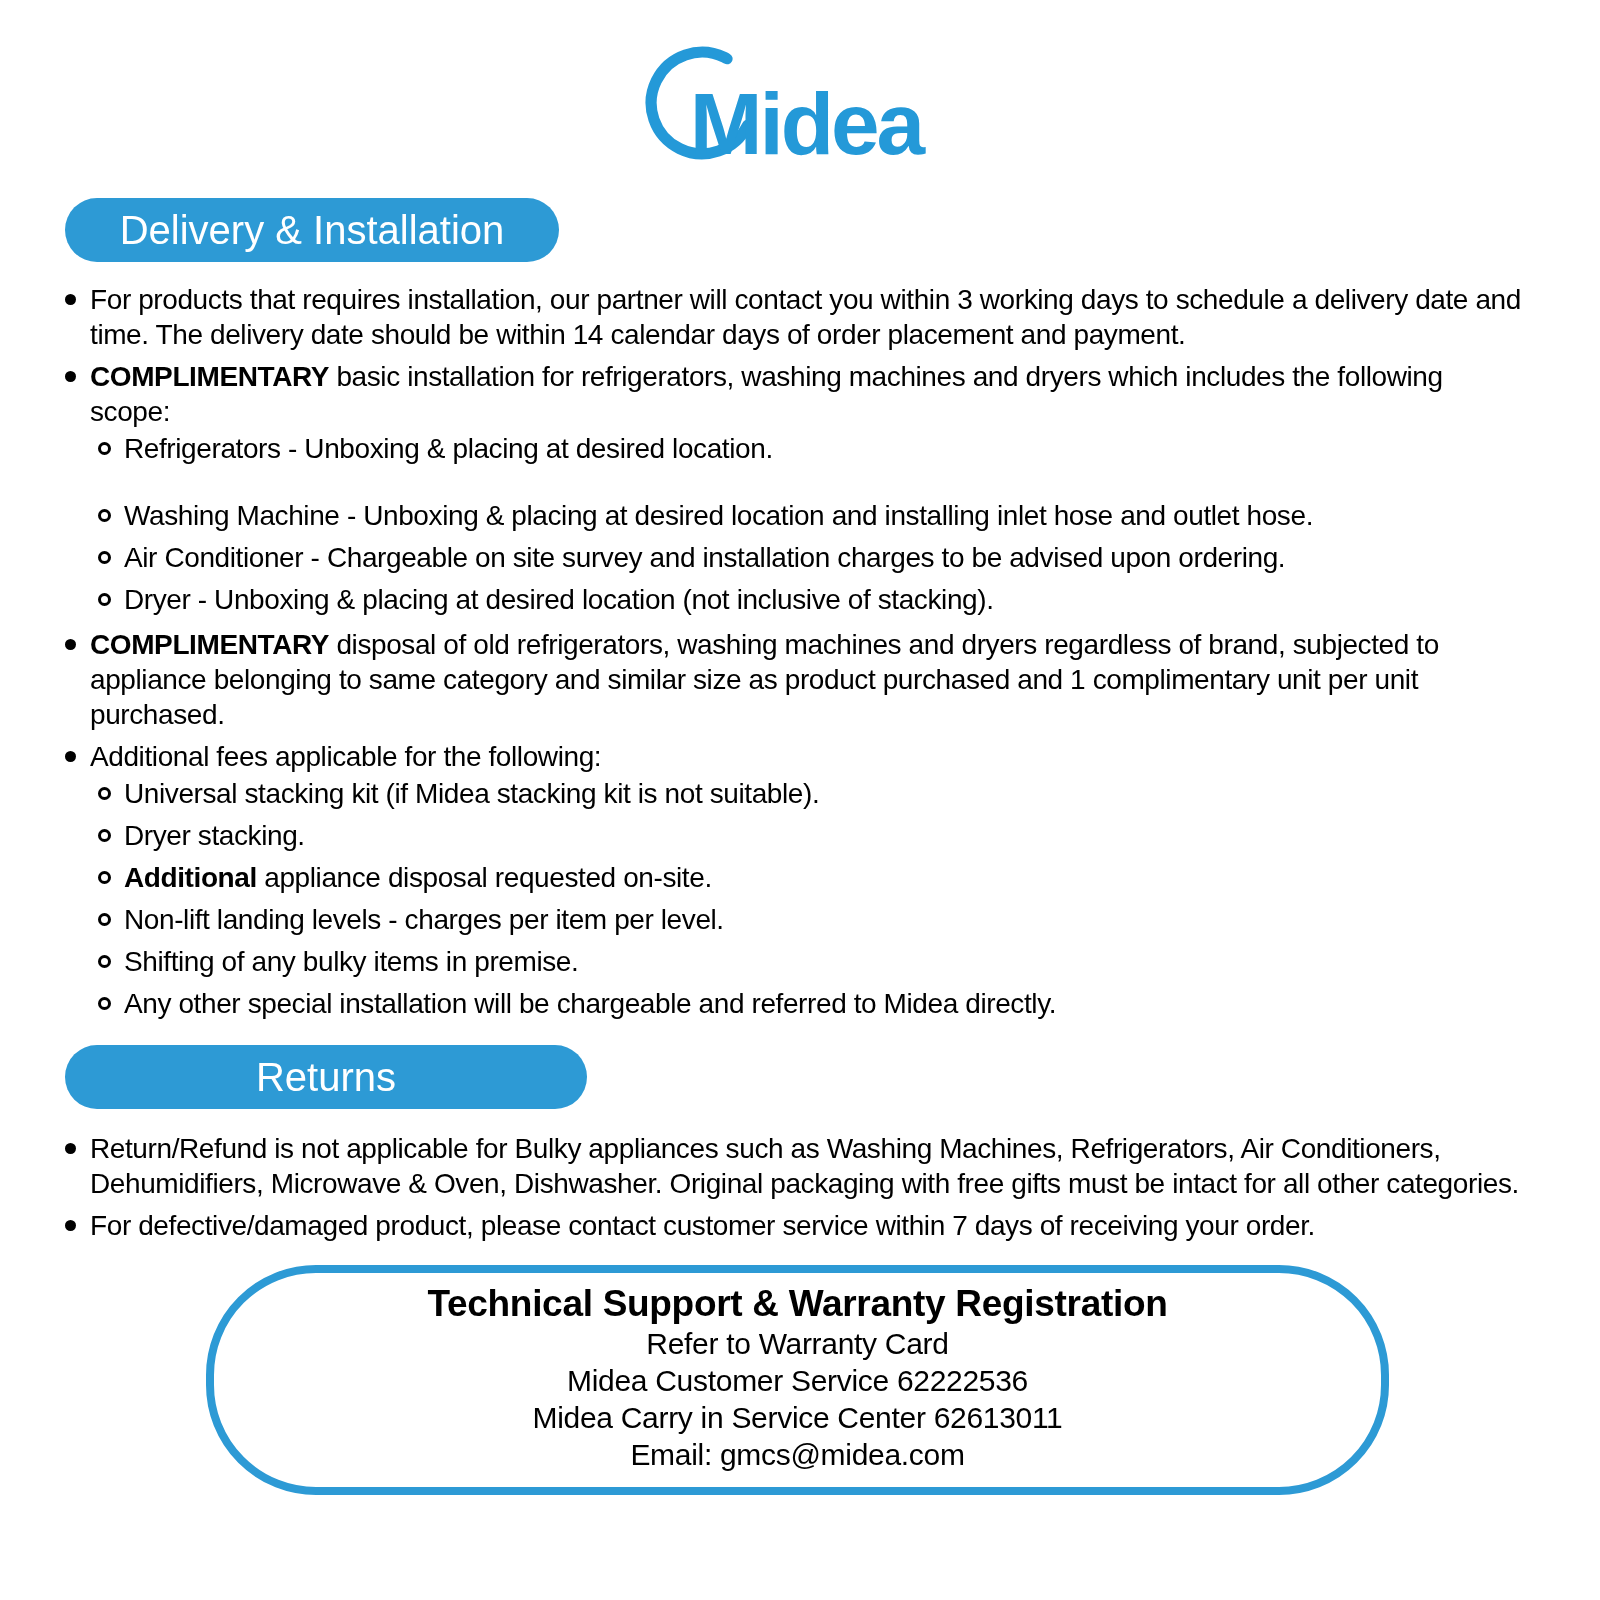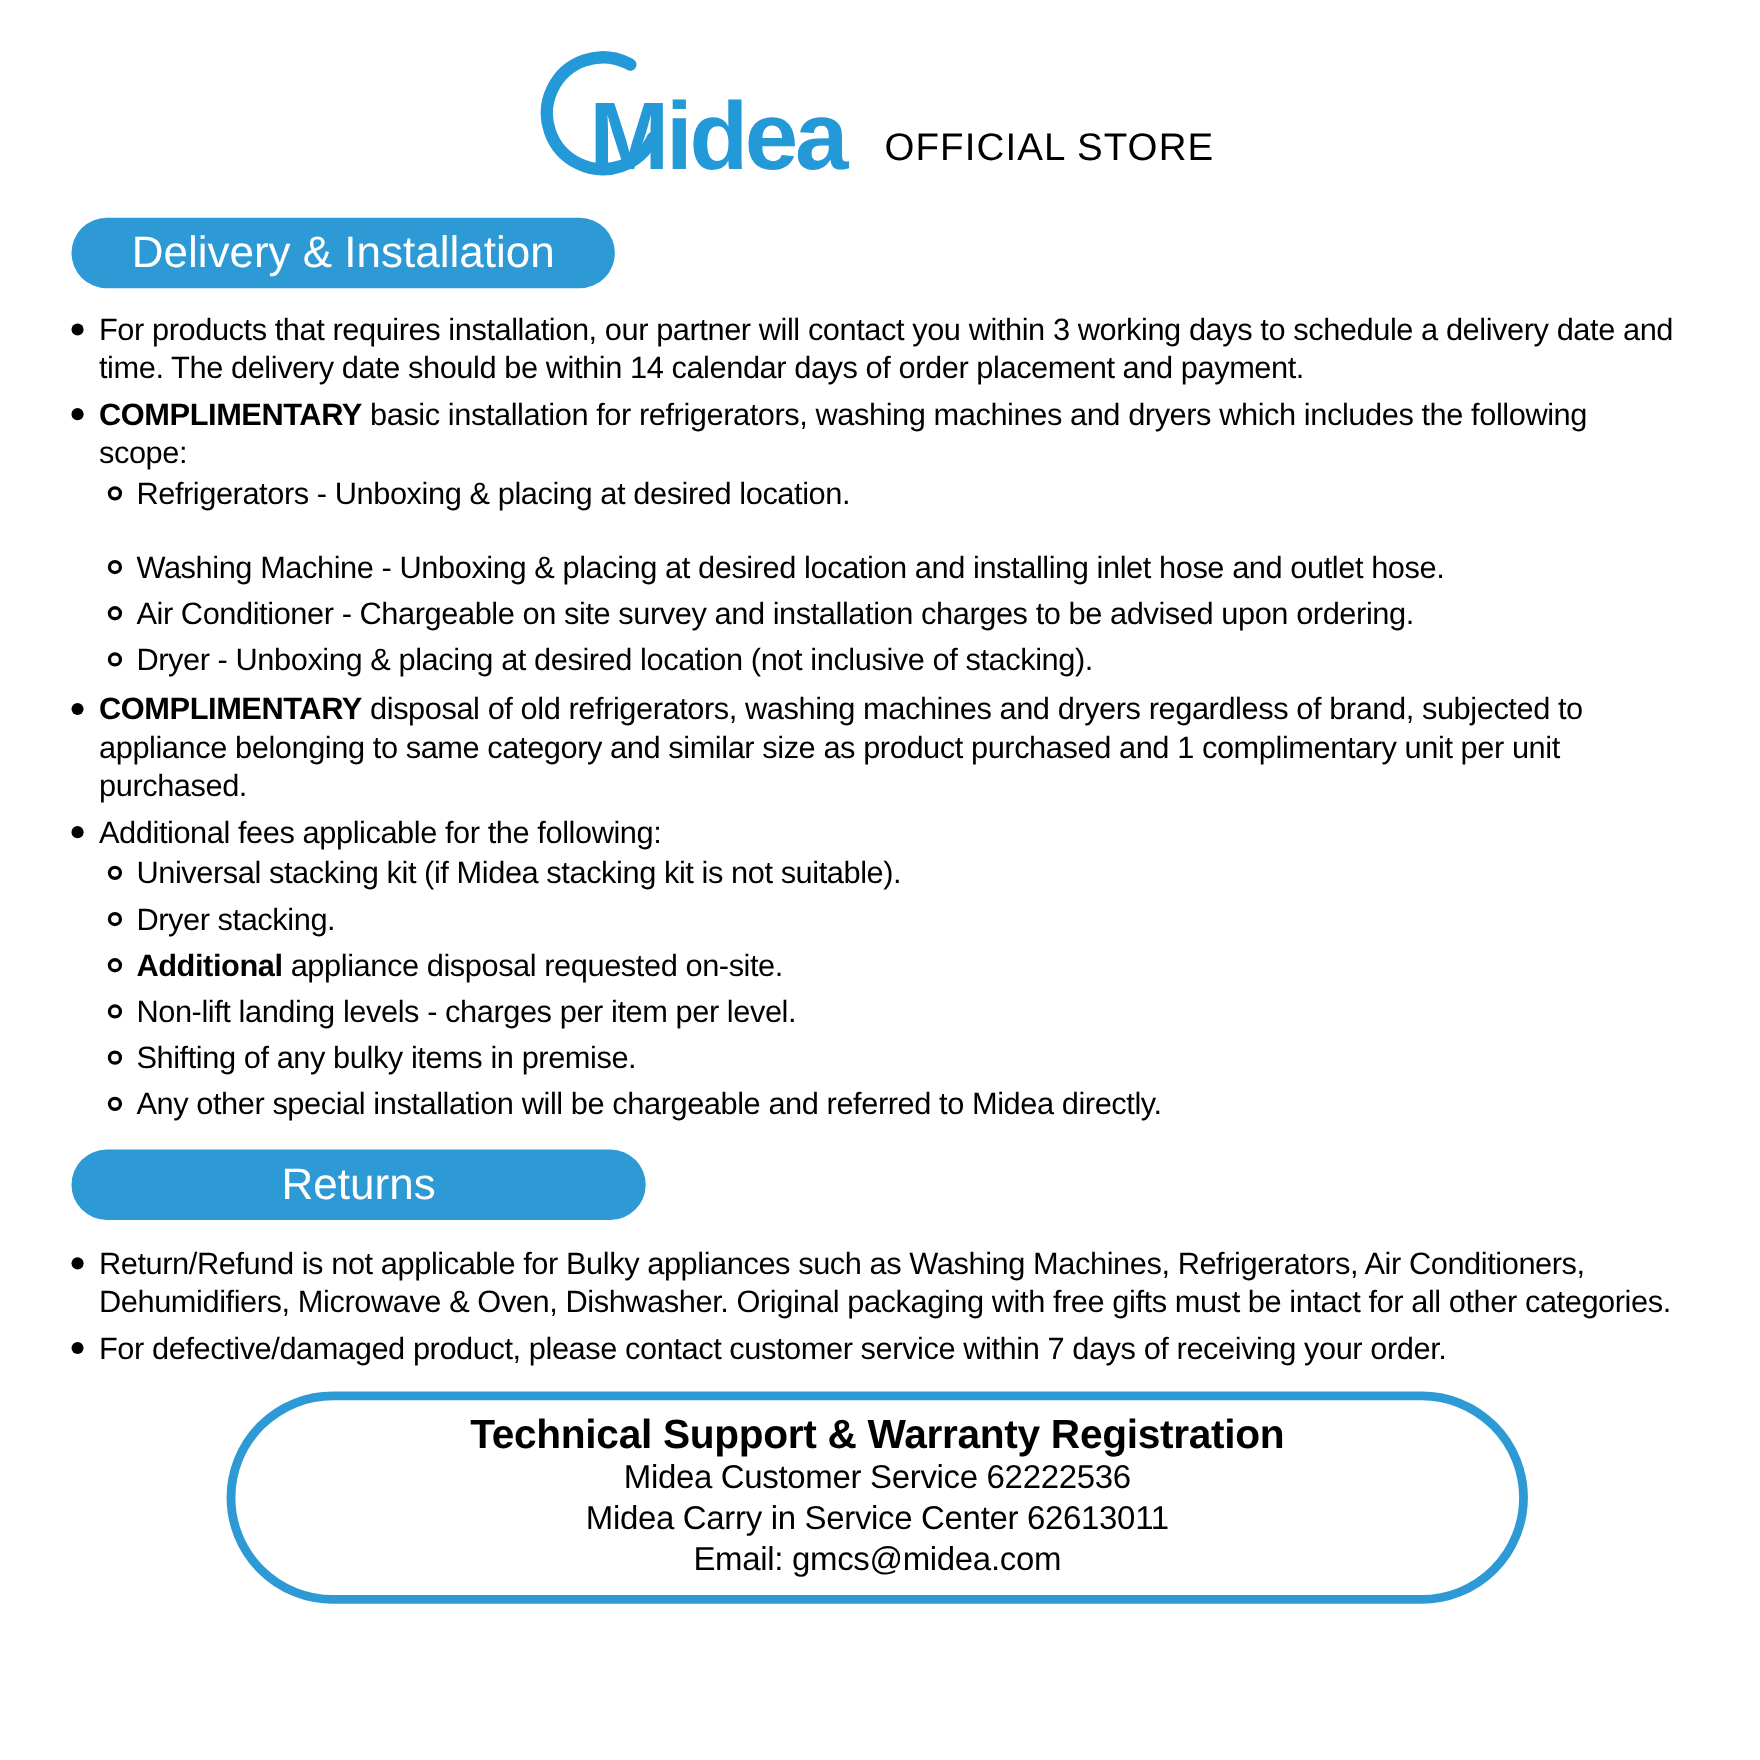--- a/index.html
+++ b/index.html
@@ -47,21 +47,20 @@
 </head>
 <body>
 
 <div class="page">
 
   <header class="brand">
     <svg class="logo" viewBox="0 0 300 124" aria-hidden="true">
       <circle cx="56" cy="60" r="50" fill="none" stroke="#2499D8" stroke-width="11" pathLength="100" stroke-dasharray="76 24" stroke-linecap="round" transform="rotate(26 56 60)"></circle>
       <text x="44" y="110" font-size="86" font-weight="bold" fill="#2499D8" letter-spacing="-3" font-family="Liberation Sans, sans-serif">Midea</text>
     </svg>
-    <div class="store">OFFICIAL STORE</div>
   </header>
 
   <div class="pill pill-delivery">
     <span>Delivery &amp; Installation</span>
   </div>
 
   <div class="item">
     <span class="dot"></span>
     <span class="itext">For products that requires installation, our partner will contact you within 3 working days to schedule a delivery date and time. The delivery date should be within 14 calendar days of order placement and payment.</span>
   </div>
@@ -136,18 +135,19 @@
     <span class="itext">Return/Refund is not applicable for Bulky appliances such as Washing Machines, Refrigerators, Air Conditioners, Dehumidifiers, Microwave &amp; Oven, Dishwasher. Original packaging with free gifts must be intact for all other categories.</span>
   </div>
 
   <div class="item">
     <span class="dot"></span>
     <span class="itext">For defective/damaged product, please contact customer service within 7 days of receiving your order.</span>
   </div>
 
   <div class="support">
     <div class="support-title">Technical Support &amp; Warranty Registration</div>
+    <div class="support-line">Refer to Warranty Card</div>
     <div class="support-line">Midea Customer Service 62222536</div>
     <div class="support-line">Midea Carry in Service Center 62613011</div>
     <div class="support-line">Email: gmcs@midea.com</div>
   </div>
 
 </div>
 
 </body></html>

